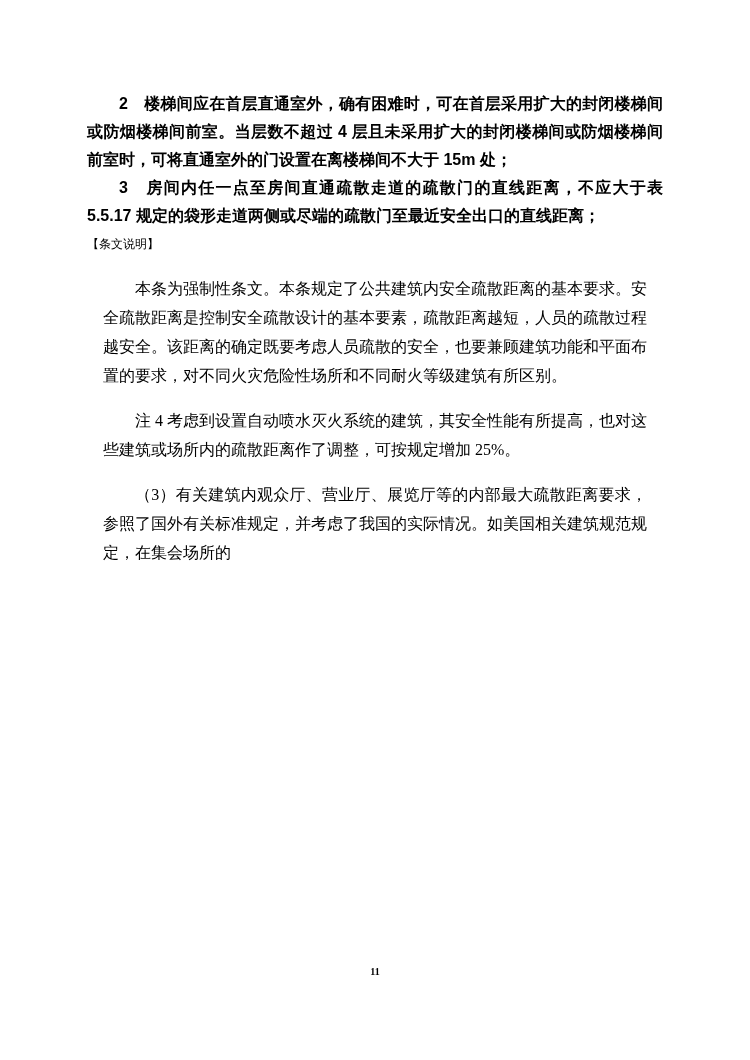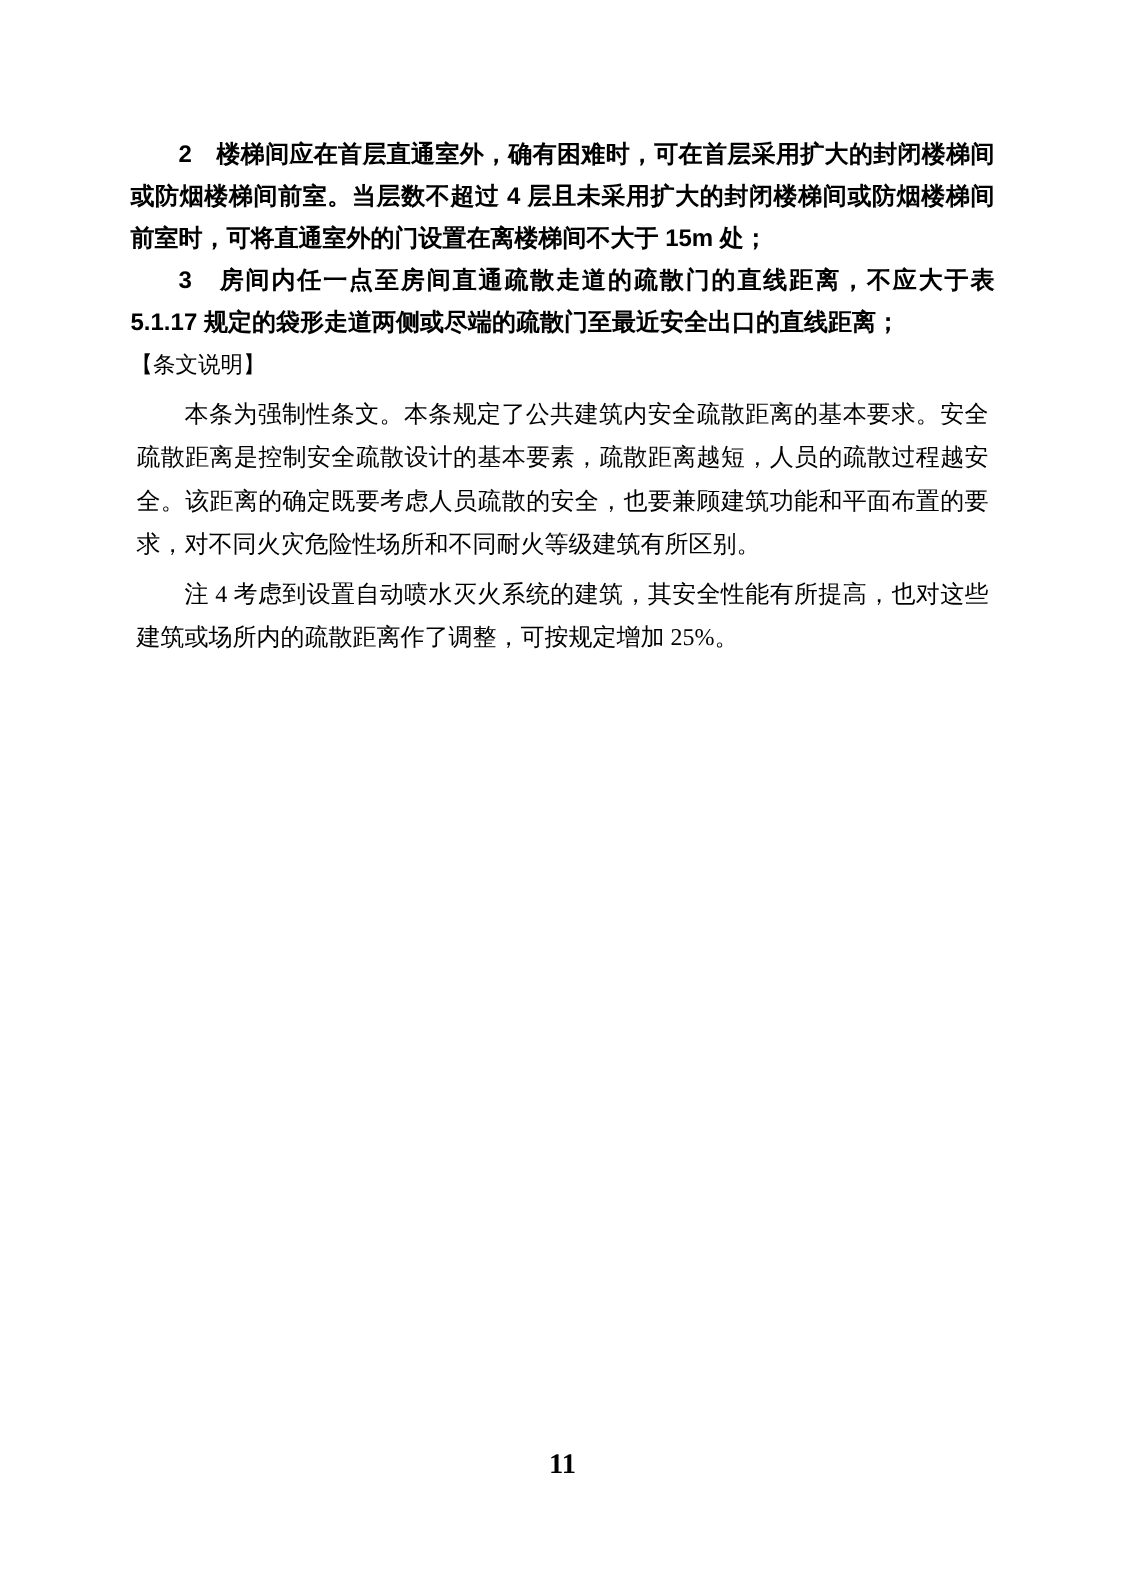--- a/index.html
+++ b/index.html
@@ -28,61 +28,62 @@
     font-size: 16px;
     line-height: 28px;
     text-align: justify;
     text-indent: 2em;
     color: #000000;
   }
   .explanation-header {
     margin: 0;
     font-family: "Liberation Serif", "DejaVu Serif", serif;
     font-weight: 400;
-    font-size: 15px;
+    font-size: 12px;
     line-height: 28px;
     text-align: left;
     color: #000000;
   }
   .explanation-section p.body-para {
-    margin: 4px;
+    margin: 16px;
     font-family: "Liberation Serif", "DejaVu Serif", serif;
     font-weight: 400;
     font-size: 16px;
     line-height: 29px;
     text-align: justify;
     text-indent: 2em;
     color: #000000;
   }
   .page-number {
     position: absolute;
     top: 966px;
     left: 0;
     width: 100%;
     text-align: center;
     font-family: "Liberation Serif", "DejaVu Serif", serif;
     font-weight: 700;
-    font-size: 19px;
+    font-size: 10px;
     color: #000000;
   }
 </style>
 </head>
 <body>
 
 <div class="page">
   <div class="content">
 
     <div class="clause-section">
       <p class="clause">2　楼梯间应在首层直通室外，确有困难时，可在首层采用扩大的封闭楼梯间或防烟楼梯间前室。当层数不超过 4 层且未采用扩大的封闭楼梯间或防烟楼梯间前室时，可将直通室外的门设置在离楼梯间不大于 15m 处；</p>
-      <p class="clause">3　房间内任一点至房间直通疏散走道的疏散门的直线距离，不应大于表 5.1.17 规定的袋形走道两侧或尽端的疏散门至最近安全出口的直线距离；</p>
+      <p class="clause">3　房间内任一点至房间直通疏散走道的疏散门的直线距离，不应大于表 5.5.17 规定的袋形走道两侧或尽端的疏散门至最近安全出口的直线距离；</p>
     </div>
 
     <div class="explanation-header">【条文说明】</div>
 
     <div class="explanation-section">
       <p class="body-para">本条为强制性条文。本条规定了公共建筑内安全疏散距离的基本要求。安全疏散距离是控制安全疏散设计的基本要素，疏散距离越短，人员的疏散过程越安全。该距离的确定既要考虑人员疏散的安全，也要兼顾建筑功能和平面布置的要求，对不同火灾危险性场所和不同耐火等级建筑有所区别。</p>
       <p class="body-para">注 4 考虑到设置自动喷水灭火系统的建筑，其安全性能有所提高，也对这些建筑或场所内的疏散距离作了调整，可按规定增加 25%。</p>
+      <p class="body-para">（3）有关建筑内观众厅、营业厅、展览厅等的内部最大疏散距离要求，参照了国外有关标准规定，并考虑了我国的实际情况。如美国相关建筑规范规定，在集会场所的</p>
     </div>
 
   </div>
 
   <div class="page-number">11</div>
 </div>
 
 </body></html>

